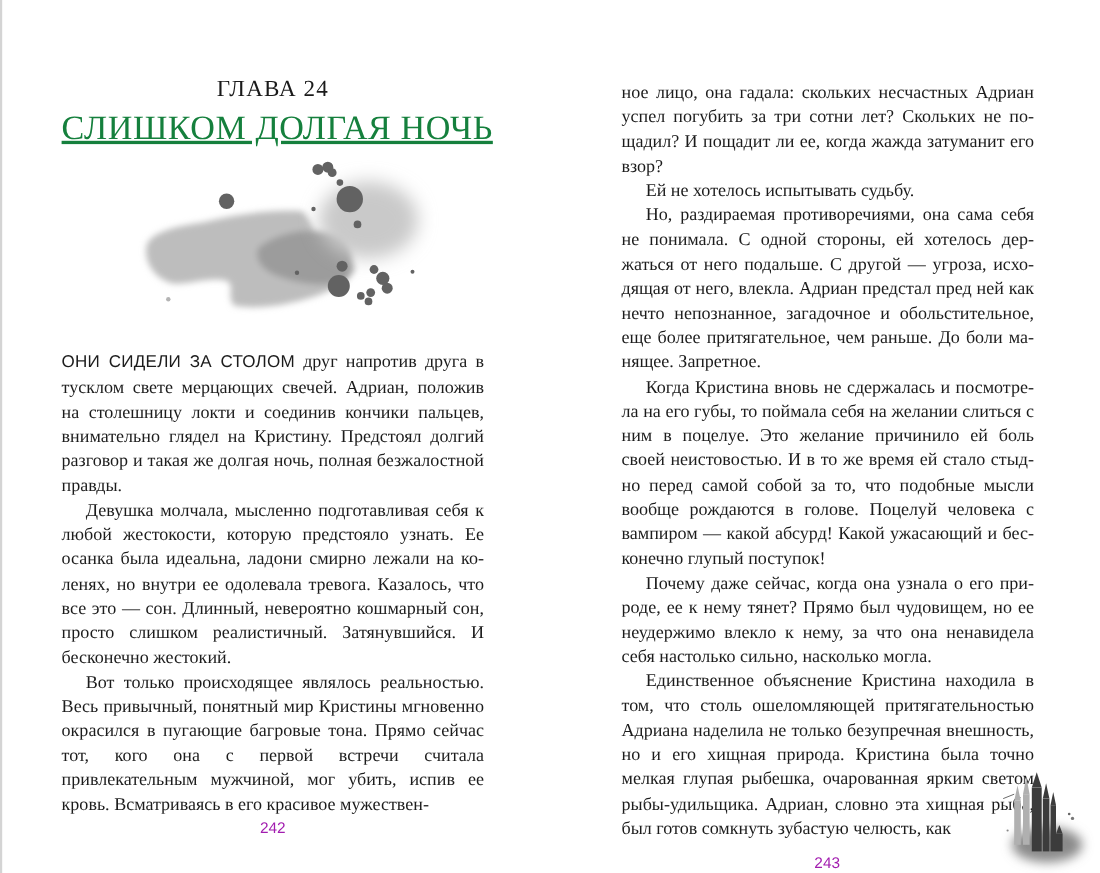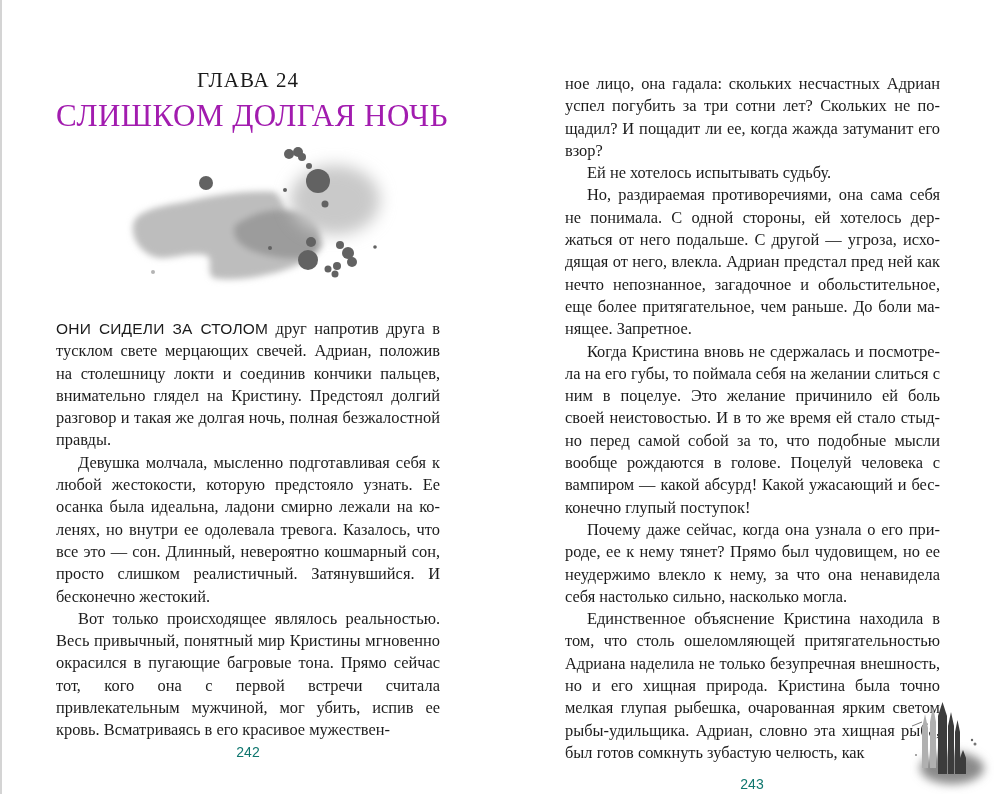--- a/index.html
+++ b/index.html
@@ -12,40 +12,40 @@
     .page { position:absolute; top:0; height:794px; }
     #page-left { left:0; width:500px;padding-left:23px; }
     #page-right { left:500px; width:500px; }
 
     .chapter-label {
       position:absolute; left:56px; width:384px; top:68px; text-align:center;
       font-size:21px; letter-spacing:1px; color:#1a1a1a;
     }
     .chapter-title {
       position:absolute; left:56px; width:384px; top:98px; text-align:center;
-      font-size:31px; letter-spacing:0.5px; color:#a21caf; white-space:nowrap;
+      font-size:31px; letter-spacing:0.5px; color:#15803d; white-space:nowrap;text-decoration:underline;
     }
     .ink-splash { position:absolute; left:105px; top:140px; width:300px; height:170px; }
 
     .text-block {
       position:absolute; width:384px; font-size:16.4px; line-height:22.3px;
       text-align:justify; hyphens:manual;
     }
     #left-text { left:56px; top:318px; }
     #right-text { left:65px; top:73px; width:375px; }
     .text-block p { margin:0; text-indent:22px; }
     .text-block p.first { text-indent:0; }
     .text-block p.cont { text-indent:0; }
     .lead-caps {
       font-family:"Liberation Sans","DejaVu Sans",sans-serif; font-size:15.5px; letter-spacing:0.2px;
     }
 
     .page-number {
       position:absolute; top:744px; width:60px; text-align:center;
-      font-family:"Liberation Sans","DejaVu Sans",sans-serif; font-size:14px; color:#0f766e;
+      font-family:"Liberation Sans","DejaVu Sans",sans-serif; font-size:14px; color:#a21caf;
     }
     #page-number-left { left:218px; }
     #page-number-right { left:222px;margin-top:32px; }
     .castle { position:absolute; left:402px; top:700px; width:98px; height:94px; }
   </style>
 </head>
 <body>
 
 <div class="edge-left"></div>
 

